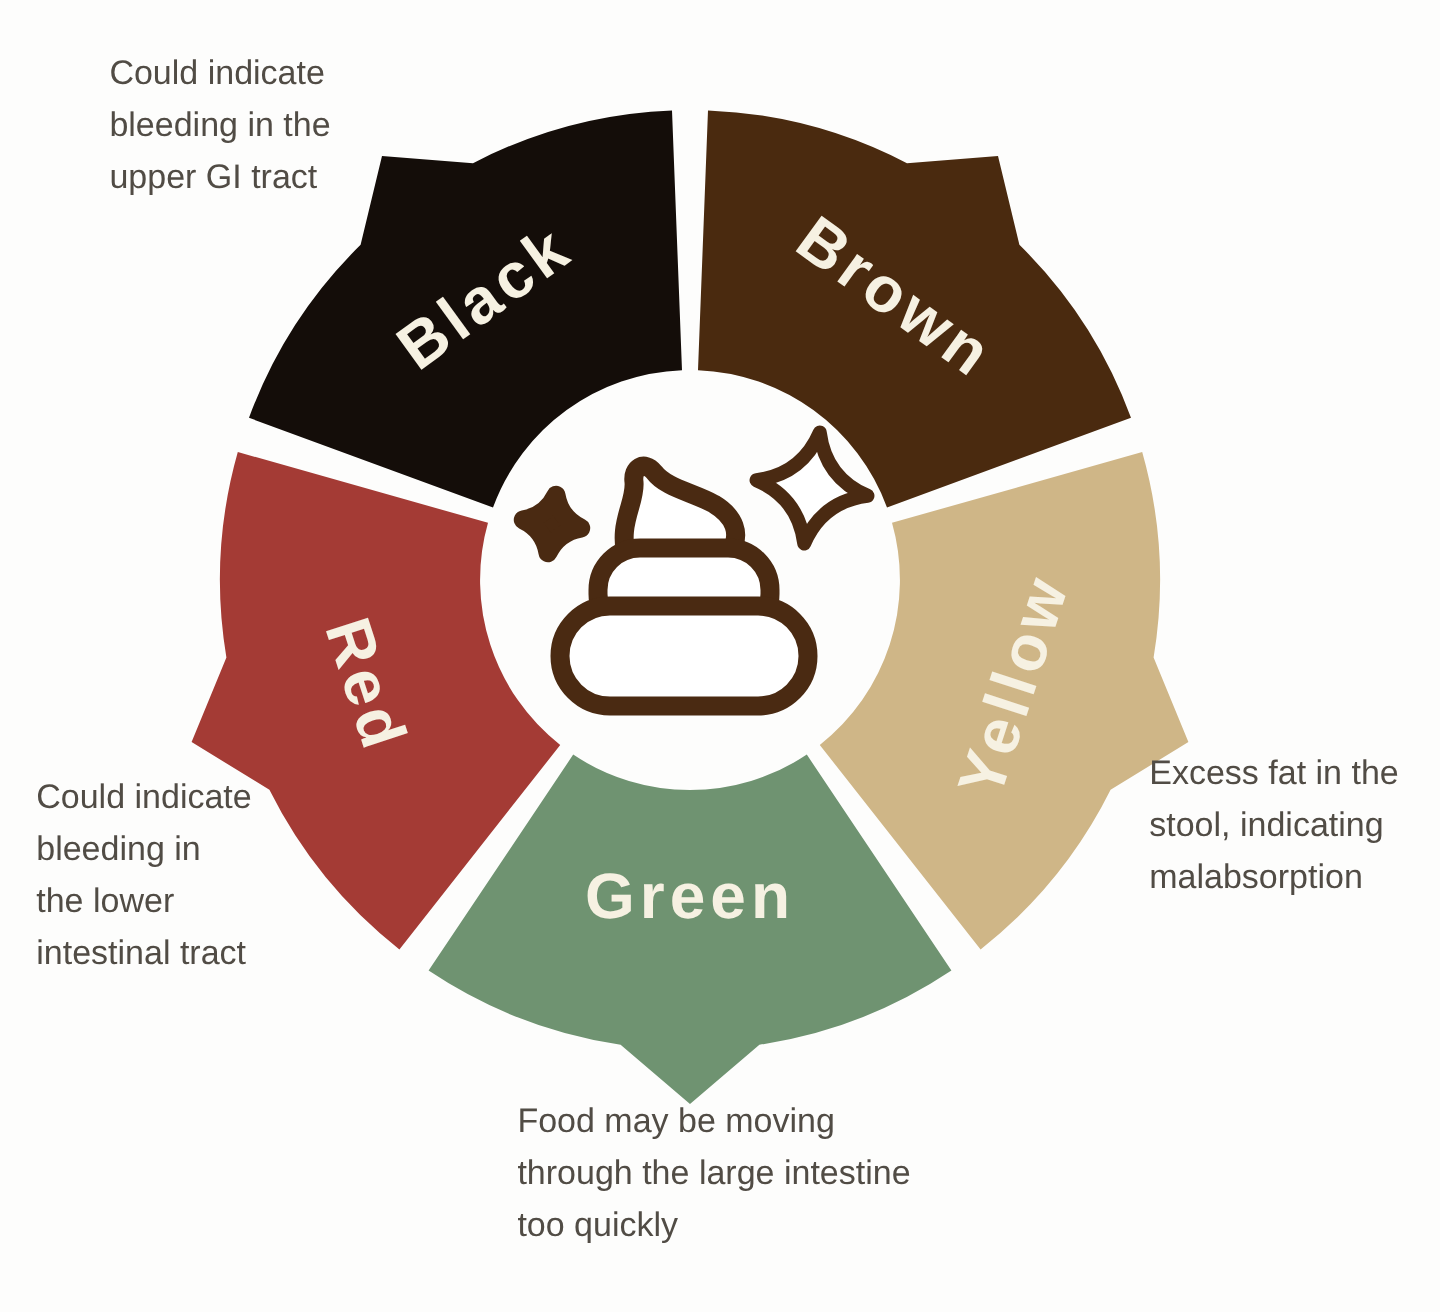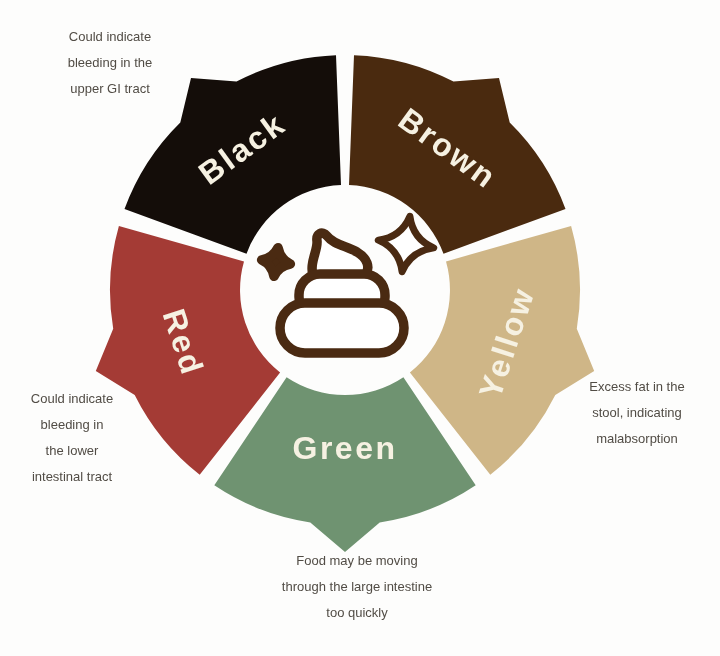--- a/index.html
+++ b/index.html
@@ -15,23 +15,22 @@
   .seg-label {
     font-family: "Liberation Sans", sans-serif;
     font-size: 32px;
     font-weight: 600;
     letter-spacing: 2.5px;
     text-anchor: middle;
   }
   .note {
     position: absolute;
     transform: translateX(-50%);
-    text-align: center;
     white-space: pre;
-    font-size: 13px;
+    font-size: 17px;
     line-height: 26px;
     font-weight: 500;
     color: #514c45;
   }
 </style>
 </head>
 <body>
 
 <div class="stage">
 

